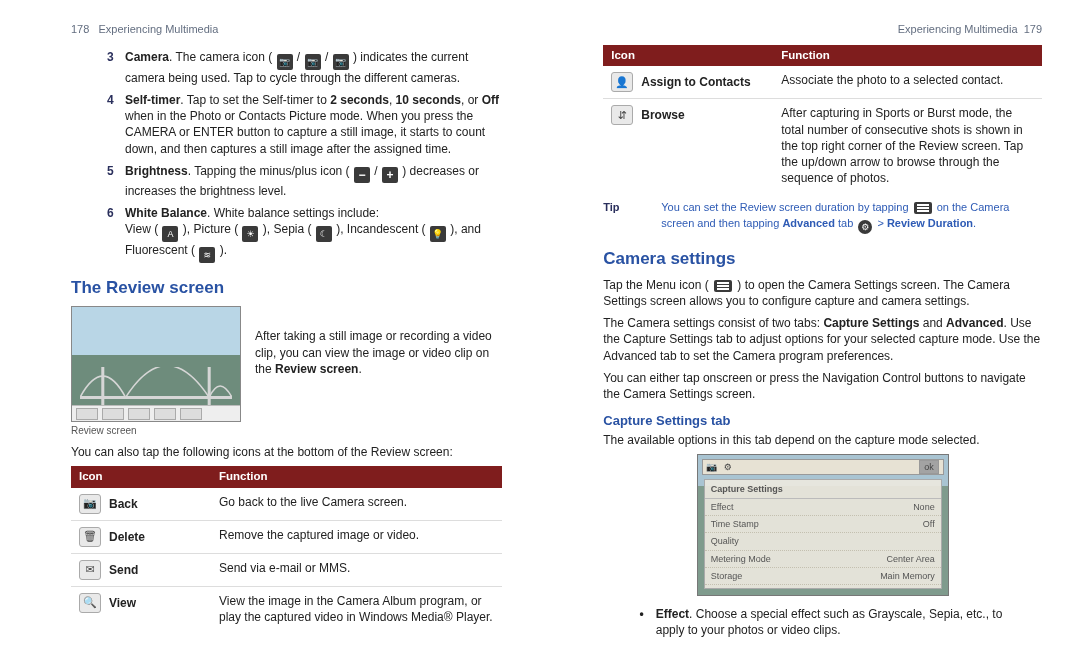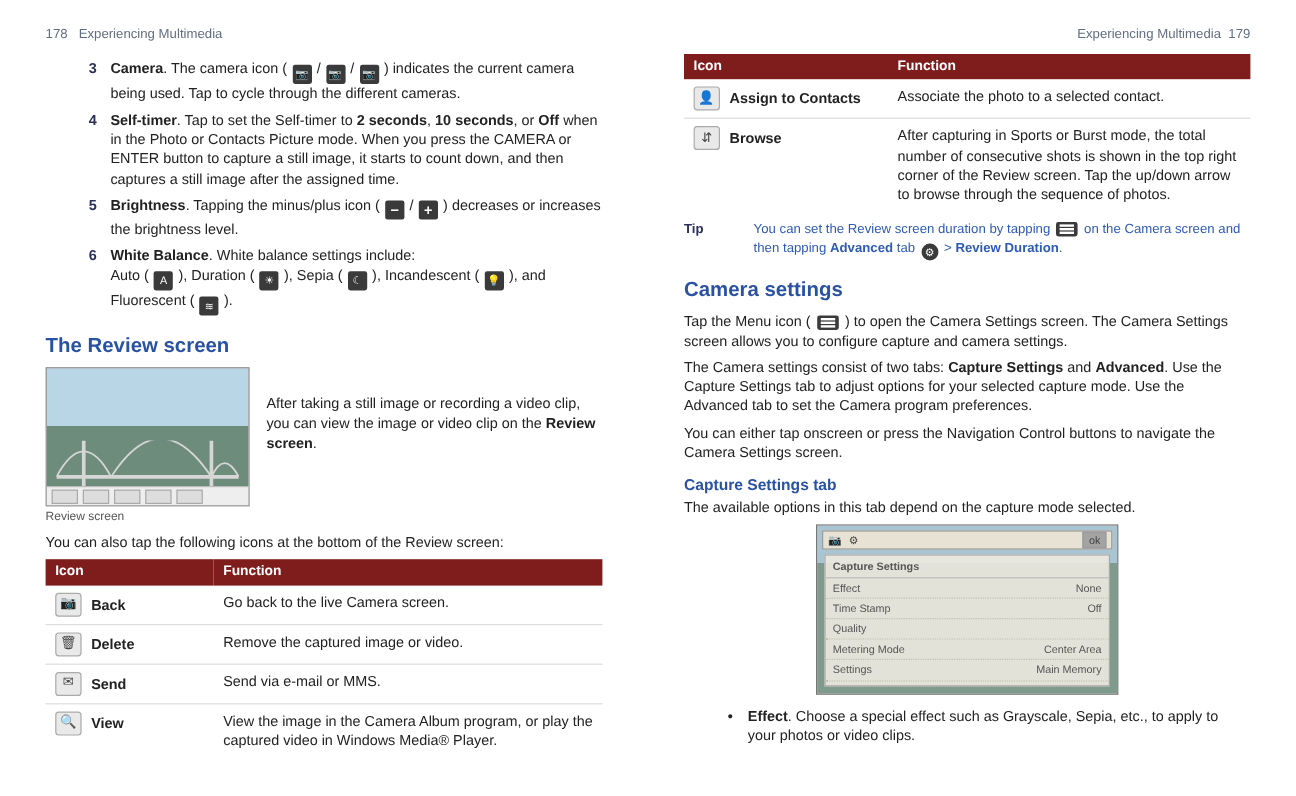--- a/index.html
+++ b/index.html
@@ -11,20 +11,21 @@
     font-family: "Segoe UI", "Helvetica Neue", Arial, sans-serif;
     font-size: 12px;
     color: #222;
     line-height: 1.35;
     display: flex;
   }
   .page {
     width: 50%;
     padding: 22px 38px 22px 38px;
     position: relative;
+    margin-left: 33px;
   }
   .page.right { padding: 22px 38px 22px 30px; }
   .running-head-left {
     font-size: 11px;
     color: #636e80;
     margin-bottom: 12px;
   }
   .running-head-right {
     font-size: 11px;
     color: #636e80;
@@ -168,21 +169,21 @@
       <div class="num">5</div>
       <div class="num-body">
         <span class="b">Brightness</span><span>. Tapping the minus/plus icon ( </span><span class="inline-icon minus"></span><span> / </span><span class="inline-icon plus"></span><span> ) decreases or increases the brightness level.</span>
       </div>
     </div>
 
     <div class="num-item">
       <div class="num">6</div>
       <div class="num-body">
         <span class="b">White Balance</span><span>. White balance settings include:</span><br>
-        <span>Auto ( </span><span class="inline-icon">A</span><span> ), Duration ( </span><span class="inline-icon">☀</span><span> ), Sepia ( </span><span class="inline-icon">☾</span><span> ), Incandescent ( </span><span class="inline-icon">💡</span><span> ), and Fluorescent ( </span><span class="inline-icon">≋</span><span> ).</span>
+        <span>View ( </span><span class="inline-icon">A</span><span> ), Picture ( </span><span class="inline-icon">☀</span><span> ), Sepia ( </span><span class="inline-icon">☾</span><span> ), Incandescent ( </span><span class="inline-icon">💡</span><span> ), and Fluorescent ( </span><span class="inline-icon">≋</span><span> ).</span>
       </div>
     </div>
   </div>
 
   <h2 class="section">The Review screen</h2>
 
   <div class="review-row">
     <div>
       <div class="review-thumb">
         <svg class="bridge" viewBox="0 0 100 40" preserveAspectRatio="none">
@@ -333,21 +334,21 @@
           </div>
           <div class="row">
             <span>Quality</span>
             <span></span>
           </div>
           <div class="row">
             <span>Metering Mode</span>
             <span>Center Area</span>
           </div>
           <div class="row">
-            <span>Settings</span>
+            <span>Storage</span>
             <span>Main Memory</span>
           </div>
         </div>
     </div>
   </div>
 
   <div class="bullet-row" style="padding:0 10px 0 34px">
     <div class="bullet-dot">•</div>
     <div>
       <span class="b">Effect</span><span>. Choose a special effect such as Grayscale, Sepia, etc., to apply to your photos or video clips.</span>

